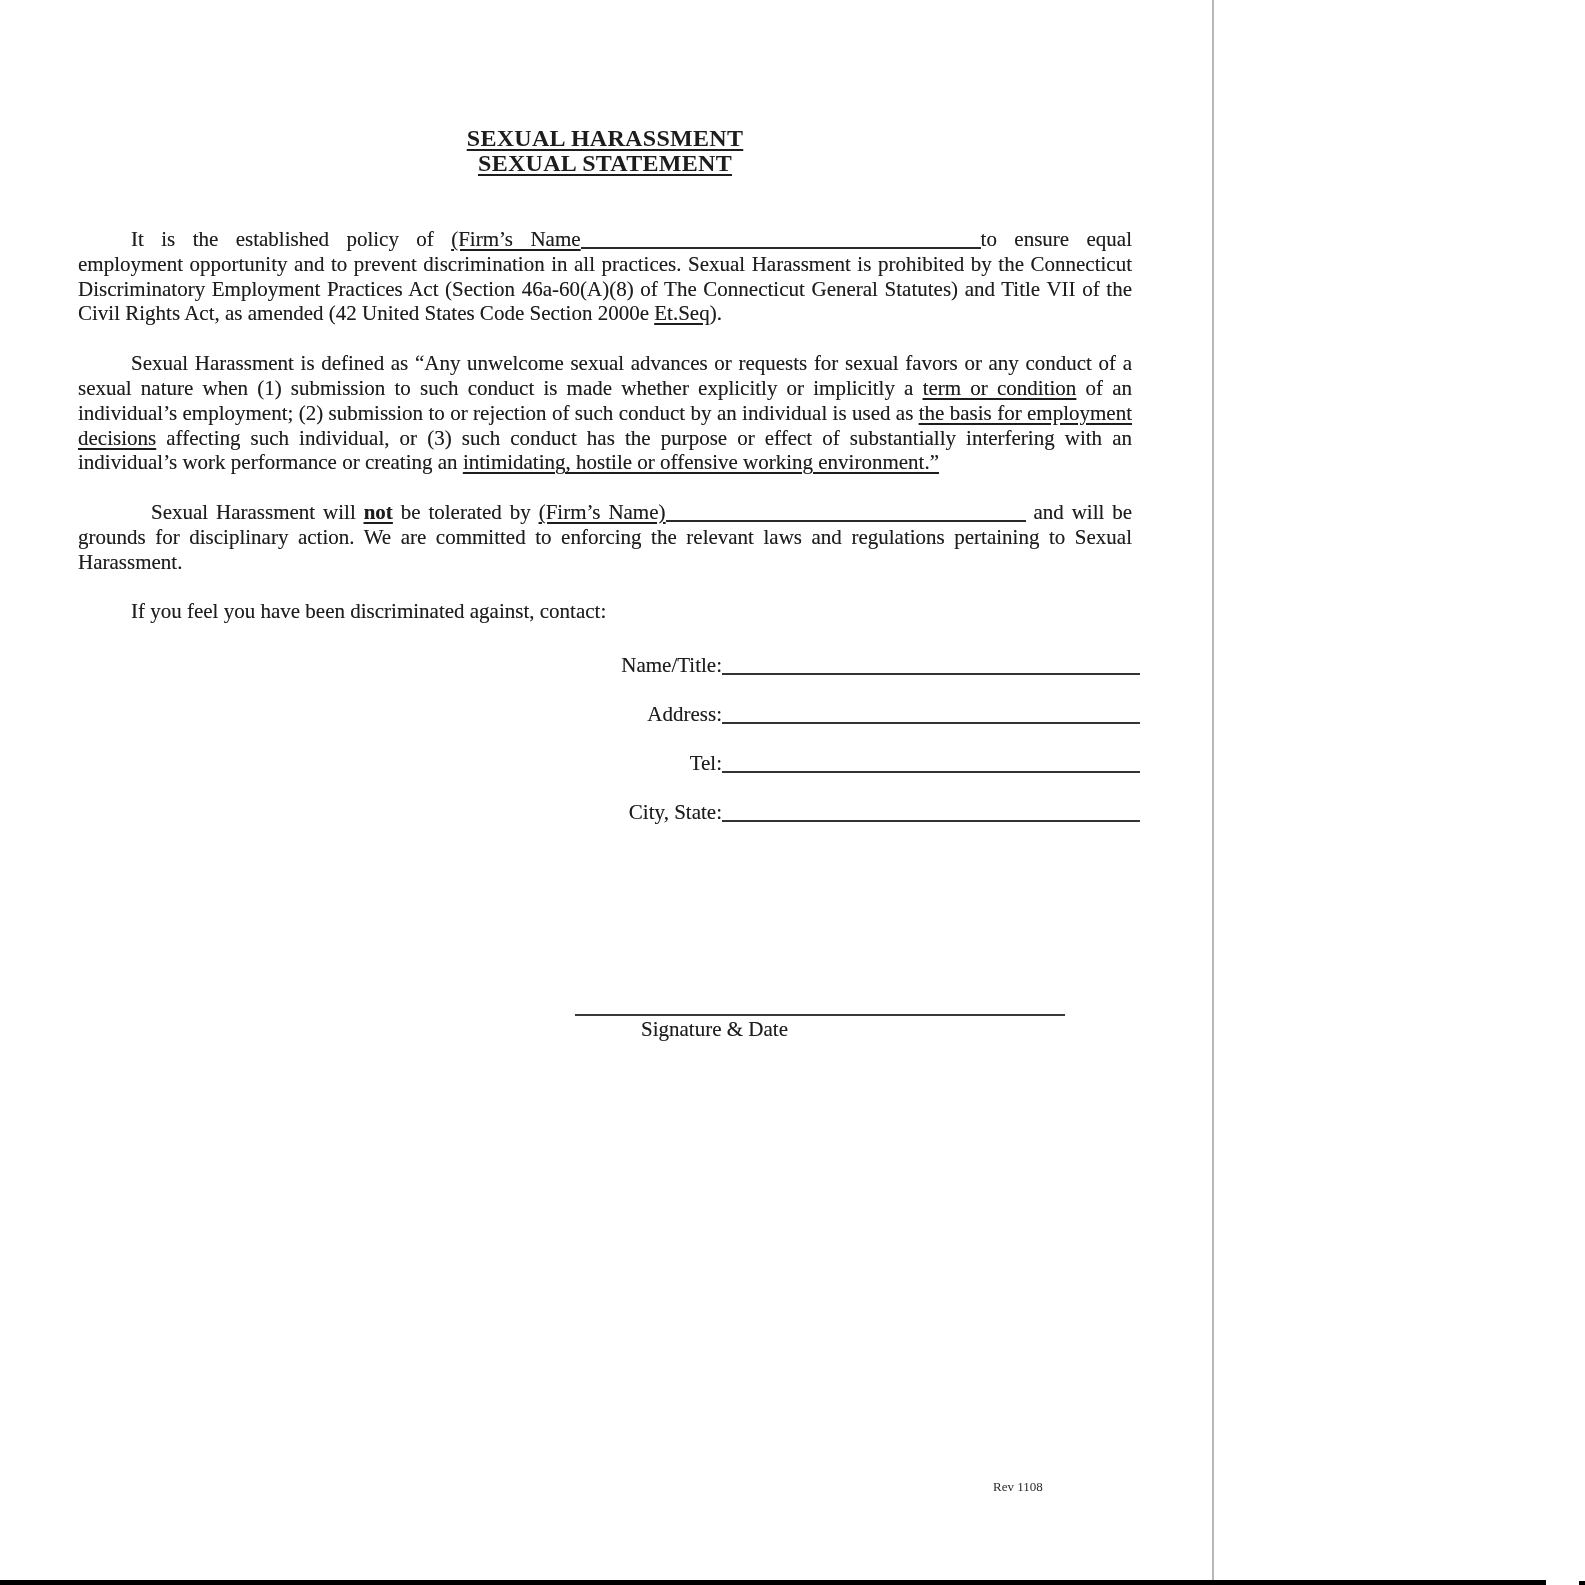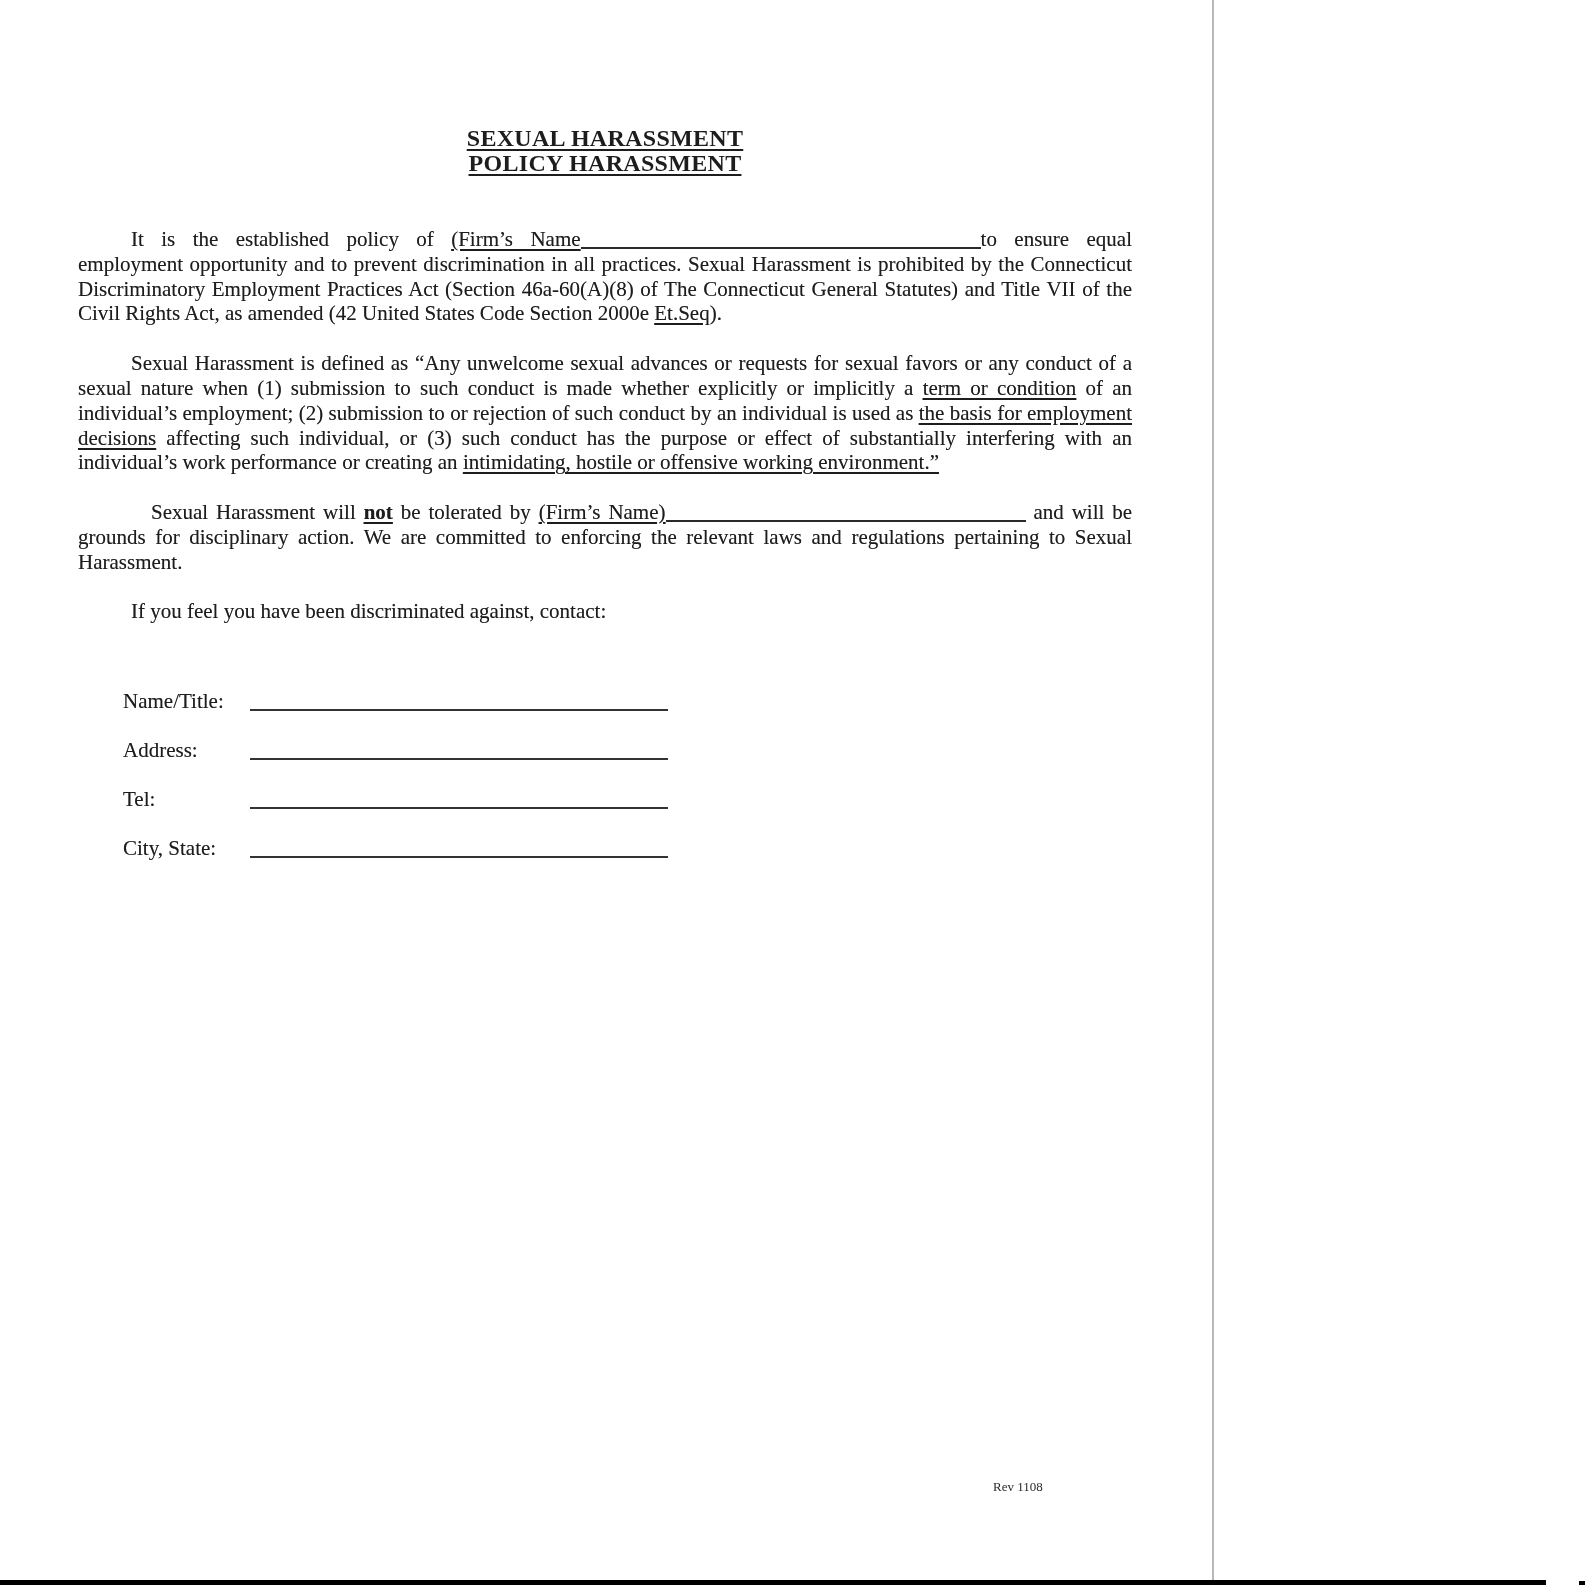--- a/index.html
+++ b/index.html
@@ -54,25 +54,26 @@
   .b { font-weight: bold; }
   .blank {
     display: inline-block;
     height: 0;
     border-bottom: 2px solid #2a2a2a;
     vertical-align: -3px;
   }
   .blank-p1 { width: 400px; }
   .blank-p3 { width: 360px; }
   .fields {
-    margin-top: 66px;
+    margin-top: 30px;
     margin-left: 53px;
     font-size: 21px;
     line-height: 25px;
     text-shadow: 0 0 0.5px rgba(25,25,25,0.45);
+    text-align: right;
   }
   .field-row { margin: 0 0 24px 0; white-space: nowrap; }
   .field-label { display: inline-block; width: 127px; }
   .field-blank {
     display: inline-block;
     width: 418px; height: 0;
     border-bottom: 2px solid #333;
     vertical-align: -3px;
   }
   .signature {
@@ -116,21 +117,21 @@
 </style>
 </head>
 <body>
 
 <div class="canvas">
 
   <div class="content">
 
     <header class="doc-title">
       <div><span class="title-line">SEXUAL HARASSMENT</span></div>
-      <div><span class="title-line">POLICY HARASSMENT</span></div>
+      <div><span class="title-line">SEXUAL STATEMENT</span></div>
     </header>
 
     <p class="para p1"><span>It is the established policy of </span><span class="u">(Firm’s Name</span><span class="blank blank-p1"></span><span>to ensure equal employment opportunity and to prevent discrimination in all practices.  Sexual Harassment is prohibited by the Connecticut Discriminatory Employment Practices Act (Section 46a-60(A)(8) of The Connecticut General Statutes) and Title VII of the Civil Rights Act, as amended (42 United States Code Section 2000e </span><span class="u">Et.Seq</span><span>).</span></p>
 
     <p class="para p2"><span>Sexual Harassment is defined as “Any unwelcome sexual advances or requests for sexual favors or any conduct of a sexual nature when (1) submission to such conduct is made whether explicitly or implicitly a </span><span class="u">term or condition</span><span> of an individual’s employment; (2) submission to or rejection of such conduct by an individual is used as </span><span class="u">the basis for employment decisions</span><span> affecting such individual, or (3) such conduct has the purpose or effect of substantially interfering with an individual’s work performance or creating an </span><span class="u">intimidating, hostile or offensive working environment.”</span></p>
 
     <p class="para p3"><span>Sexual Harassment will </span><span class="u b">not</span><span> be tolerated by </span><span class="u">(Firm’s Name)</span><span class="blank blank-p3"></span><span> and will be grounds for disciplinary action.  We are committed to enforcing the relevant laws and regulations pertaining to Sexual Harassment.</span></p>
 
     <p class="para contact">If you feel you have been discriminated against, contact:</p>
 
@@ -144,20 +145,23 @@
       <div class="field-row">
         <span class="field-label">Tel:</span><span class="field-blank"></span>
       </div>
       <div class="field-row">
         <span class="field-label">City, State:</span><span class="field-blank"></span>
       </div>
     </div>
 
   </div>
 
+  <div class="signature">
+    <div class="sig-label">Signature &amp; Date</div>
+  </div>
 
   <div class="rev">Rev 1108</div>
 
   <div class="page-edge"></div>
   <div class="scan-bar"></div>
   <div class="scan-dot"></div>
 
 </div>
 
 </body></html>

